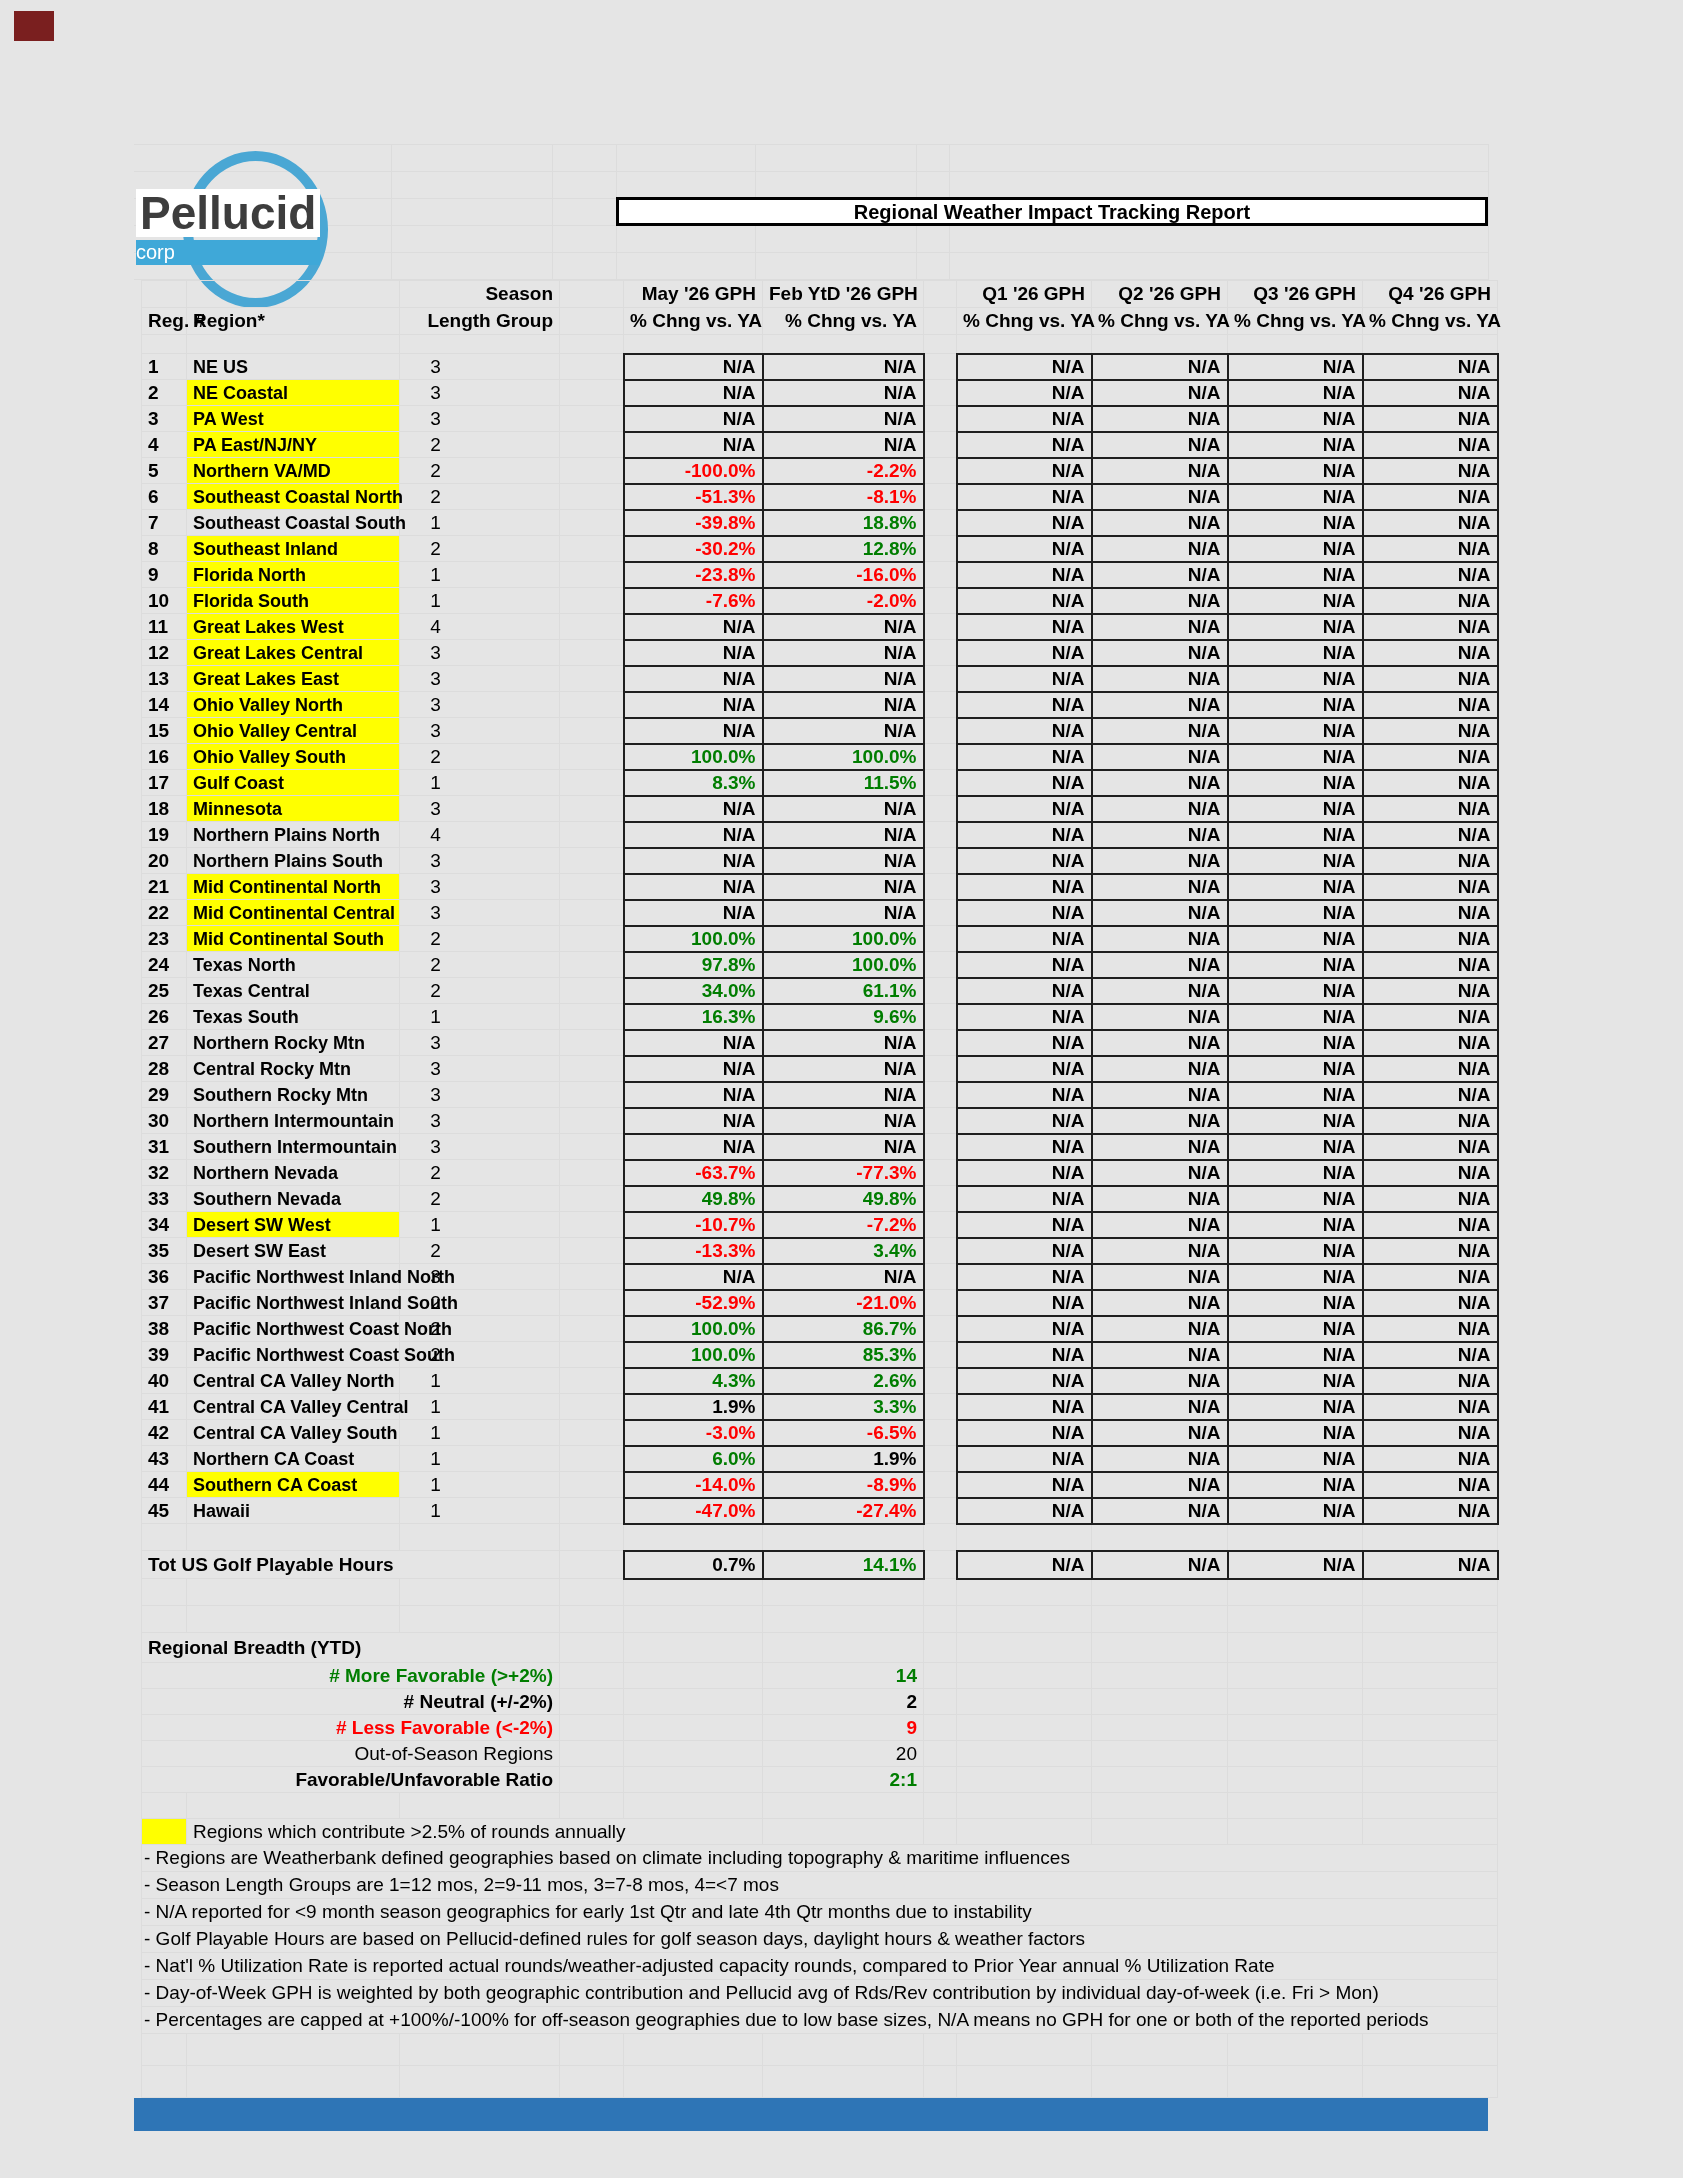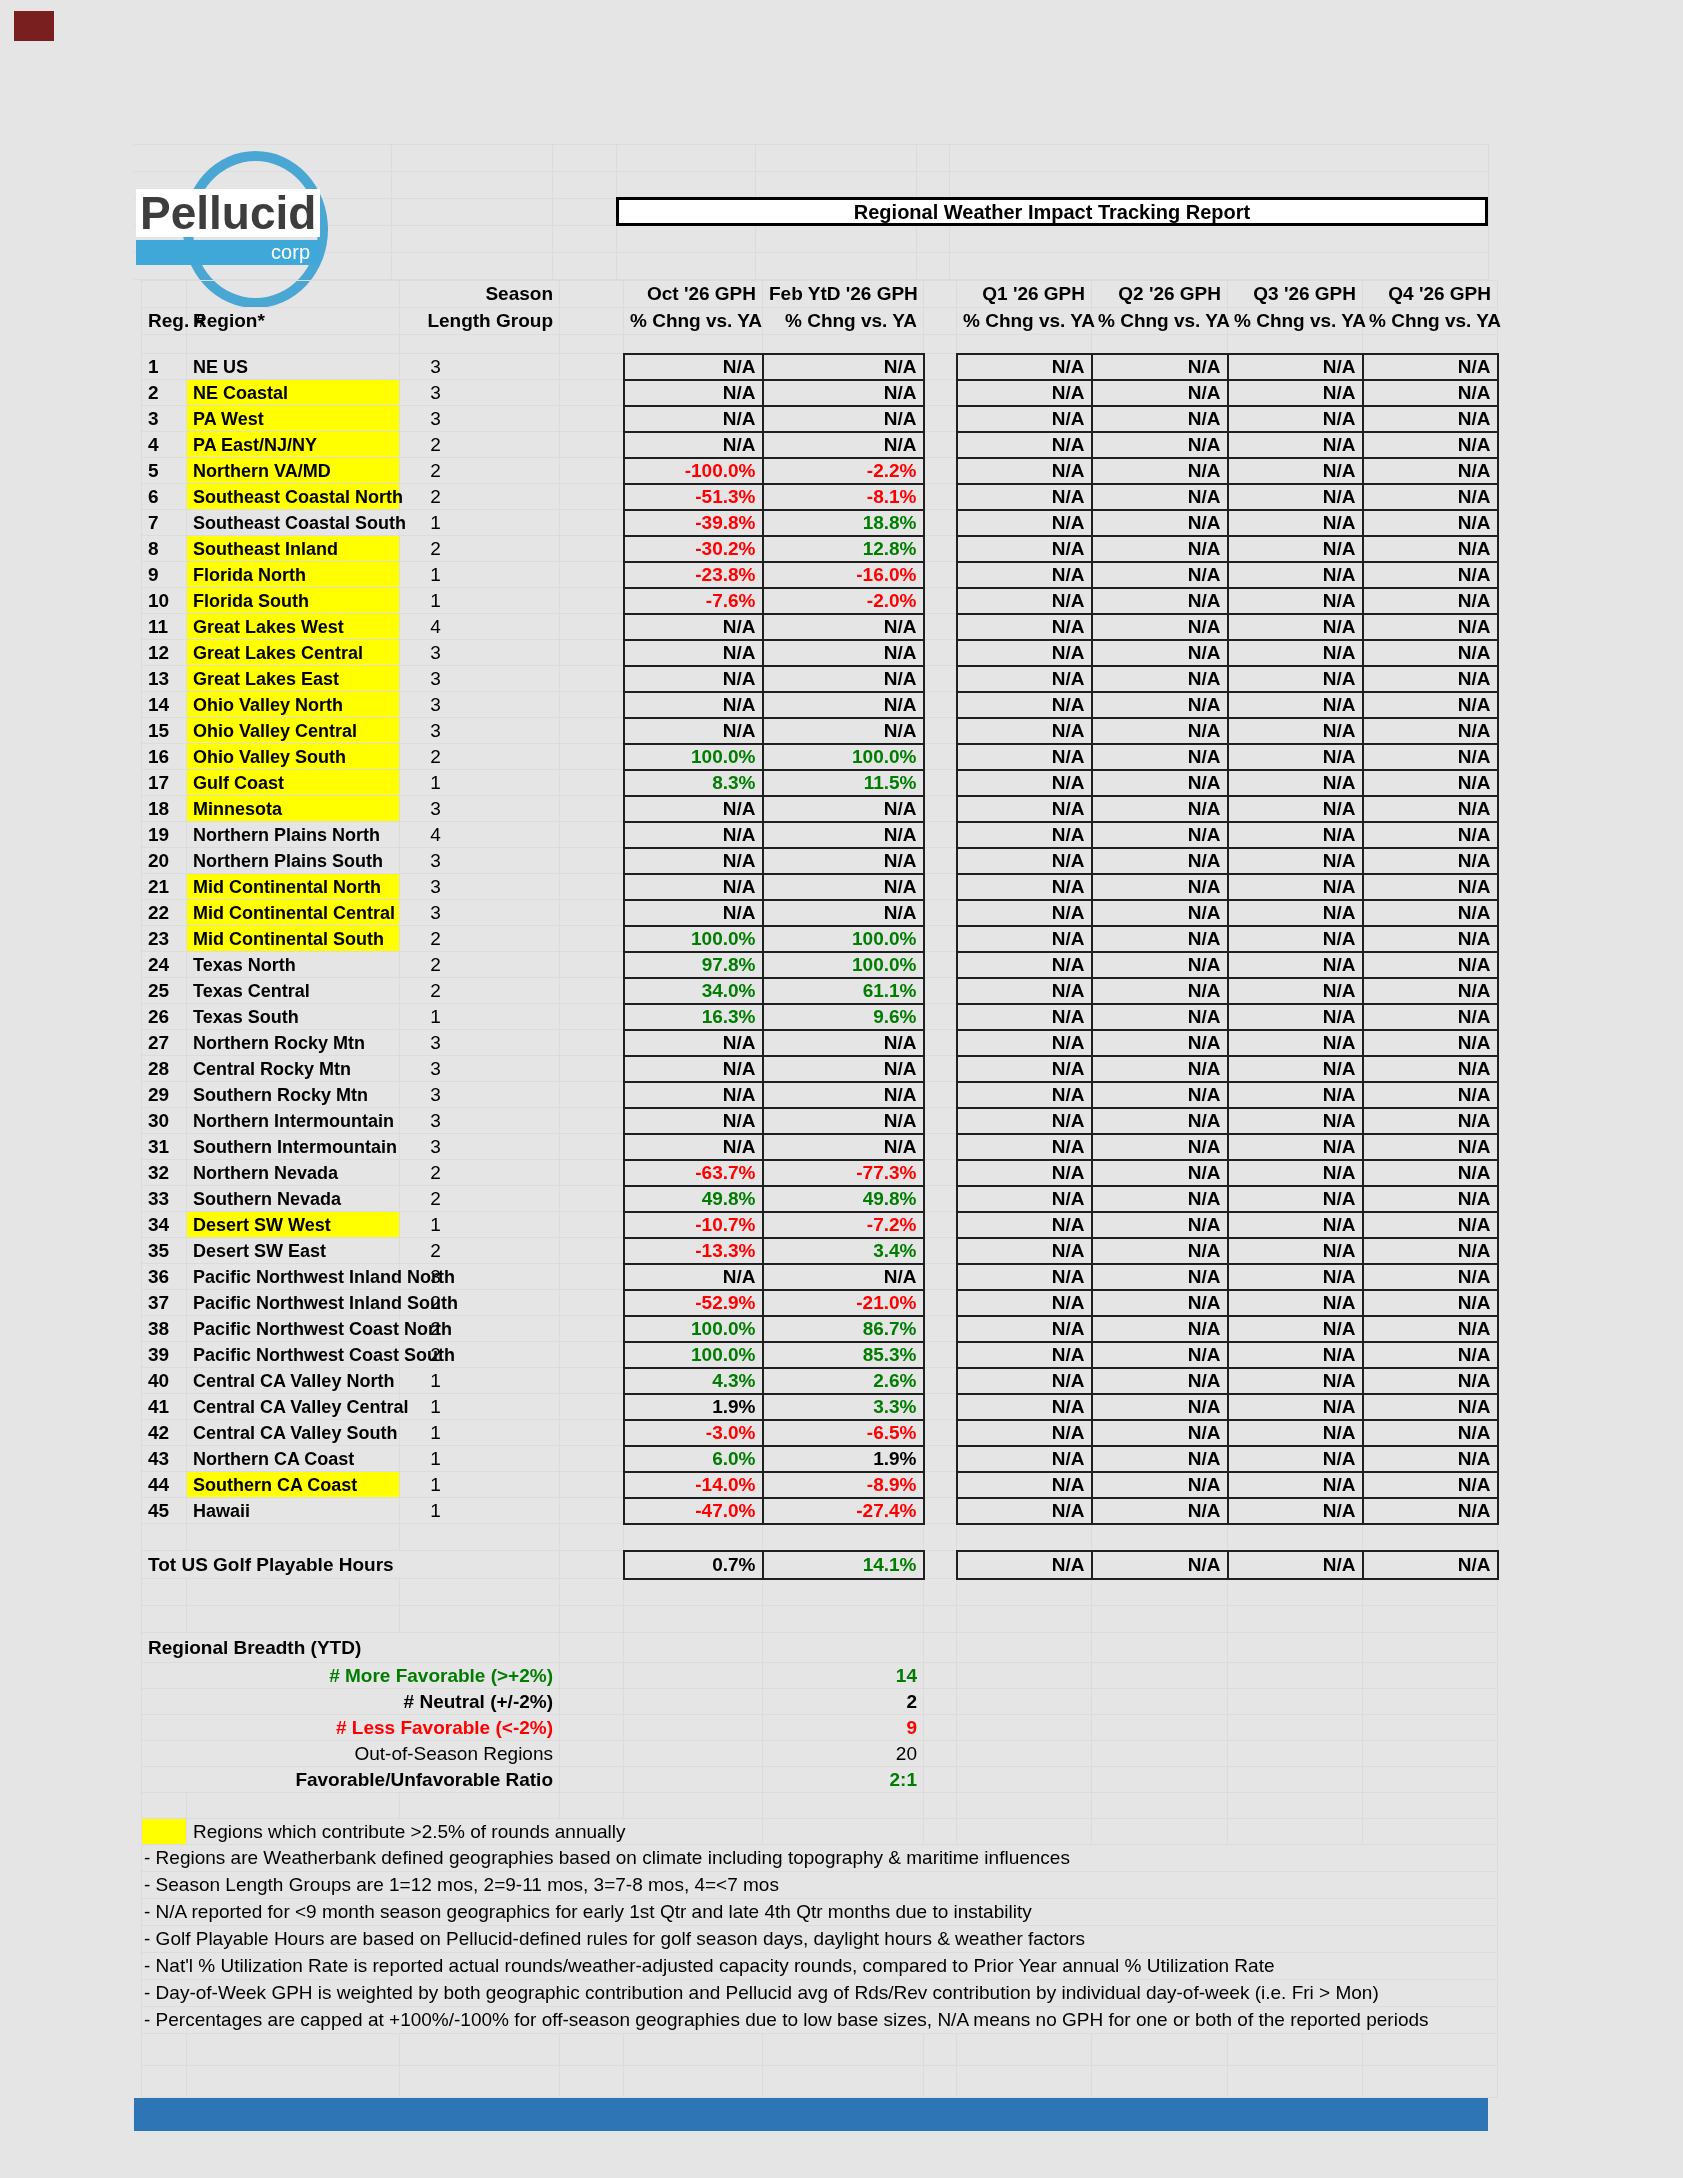--- a/index.html
+++ b/index.html
@@ -15,21 +15,21 @@
       linear-gradient(#dcdcdc,#dcdcdc) 782px 0/1px 137px no-repeat,
       linear-gradient(#dcdcdc,#dcdcdc) 815px 0/1px 137px no-repeat,
       linear-gradient(#dcdcdc,#dcdcdc) 1354px 0/1px 137px no-repeat,
       repeating-linear-gradient(to bottom,#dcdcdc 0 1px,transparent 1px 27px);}
   .logo{position:absolute;left:132px;top:149px;width:208px;height:149px;}
   .logo .ring{position:absolute;left:51px;top:2px;width:125px;height:137px;
       border:10px solid #4aa7d4;border-radius:50%;}
   .logo .brand{position:absolute;left:4px;top:40px;background:#fff;padding:0 4px;
       font-size:46px;font-weight:bold;color:#3d3d3d;letter-spacing:0px;line-height:48px;}
   .logo .bar{position:absolute;left:4px;top:91px;width:184px;height:25px;background:#3fa8d8;
-      color:#fff;font-size:20px;text-align:right;padding-right:10px;line-height:24px;box-sizing:border-box;}
+      color:#fff;font-size:20px;text-align:left;padding-right:10px;line-height:24px;box-sizing:border-box;}
   .titlebox{position:absolute;left:616px;top:197px;width:872px;height:29px;border:3px solid #000;
       box-sizing:border-box;text-align:center;font-weight:bold;font-size:20px;line-height:24px;background:#fff;}
   table.report{position:absolute;left:141px;top:280px;width:1354px;border-collapse:collapse;table-layout:fixed;background:transparent;}
   td{font-size:19px;line-height:22px;padding:0 6px;white-space:nowrap;overflow:visible;vertical-align:middle;}
   td.lt{border:1px solid #dcdcdc;}
   td.box{border:2px solid #1f1f1f;text-align:right;font-weight:bold;}
   td.b{font-weight:bold;}
   td.l{text-align:left;}
   td.r{text-align:right;}
   .cg{color:#007d00;}
@@ -69,21 +69,21 @@
         <col style="width:136px">
         <col style="width:135px">
         <col style="width:135px">
     </colgroup>
     <tbody id="tbody">
         <tr style="height:27px">
           <td class="lt"></td>
           <td class="lt"></td>
           <td class="lt b r">Season</td>
           <td class="lt"></td>
-          <td class="lt b r">Oct '26 GPH</td>
+          <td class="lt b r">May '26 GPH</td>
           <td class="lt b r">Feb YtD '26 GPH</td>
           <td class="lt"></td>
           <td class="lt b r">Q1 '26 GPH</td>
           <td class="lt b r">Q2 '26 GPH</td>
           <td class="lt b r">Q3 '26 GPH</td>
           <td class="lt b r">Q4 '26 GPH</td>
         </tr>
         <tr style="height:27px">
           <td class="lt b l">Reg. #</td>
           <td class="lt b l">Region*</td>

